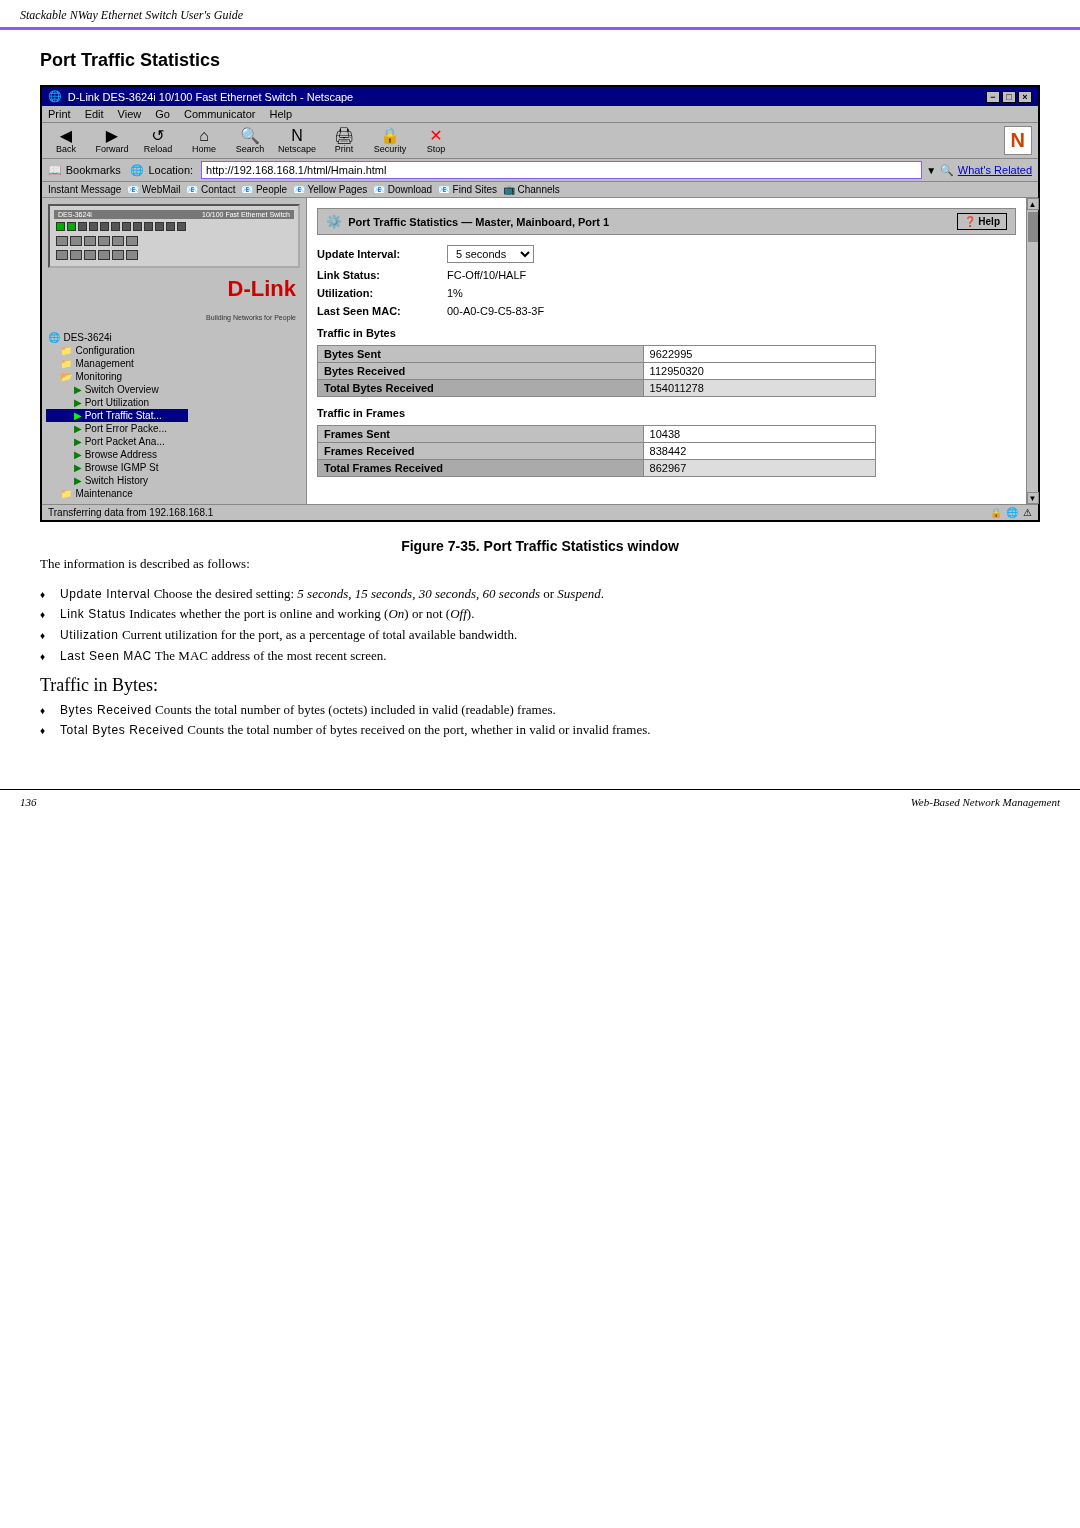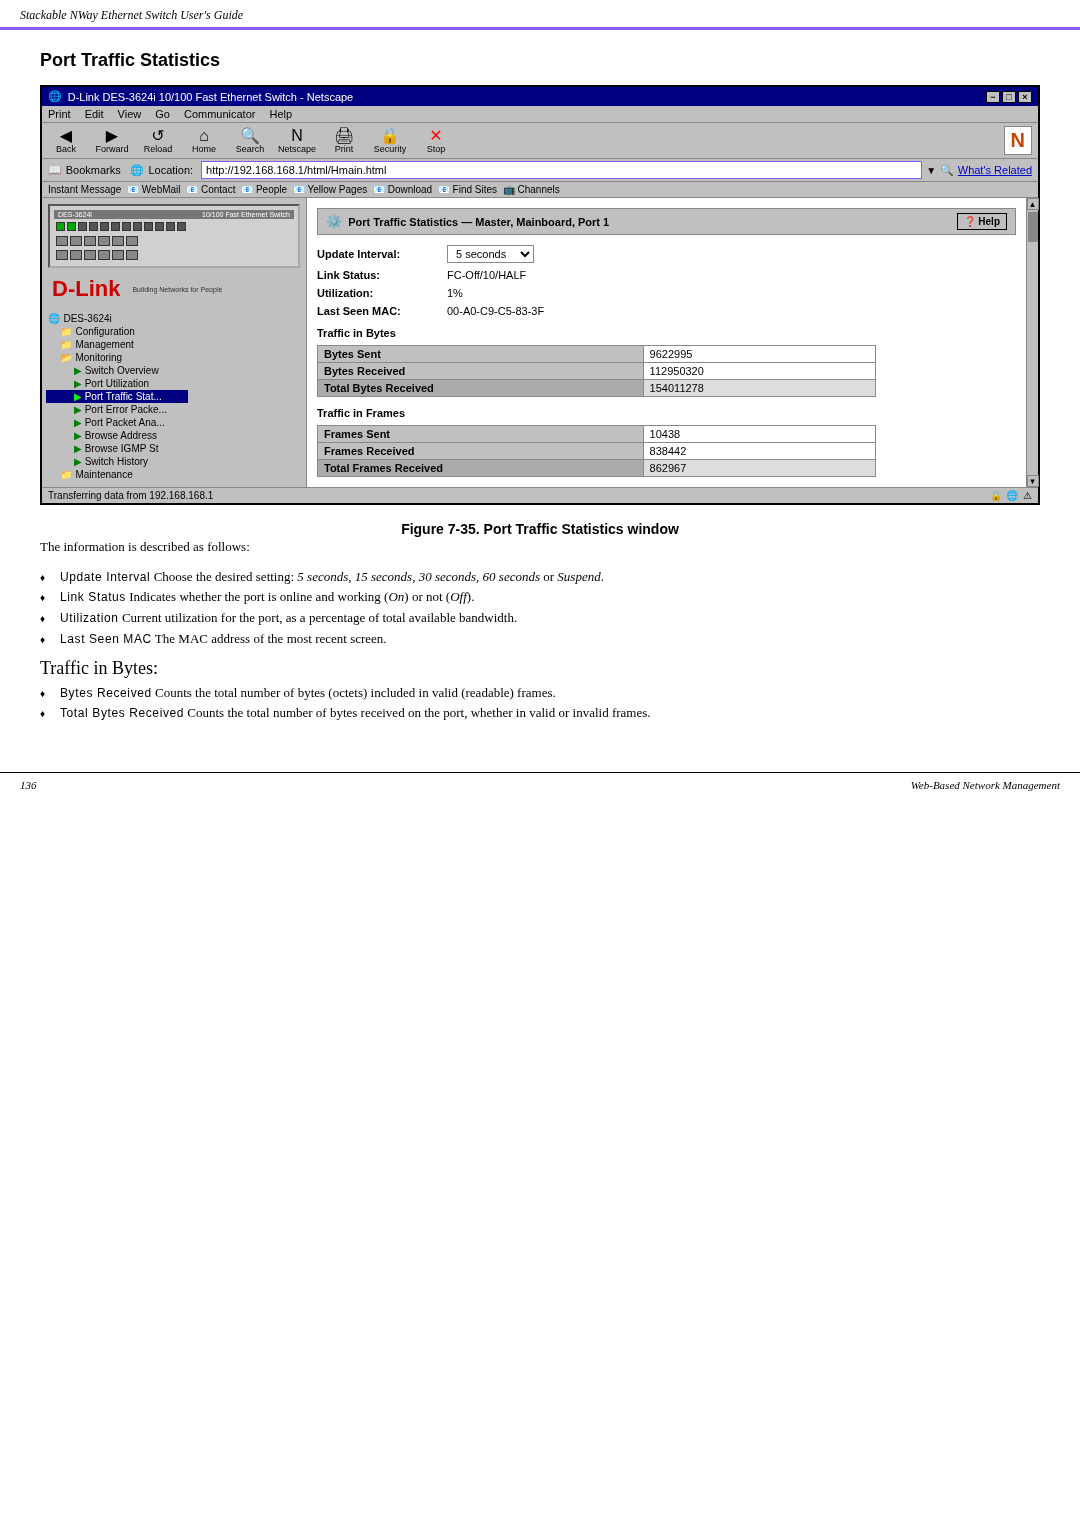--- a/index.html
+++ b/index.html
@@ -512,21 +512,21 @@
             <div style="display:flex;gap:2px;padding:2px;">
               <div style="width:12px;height:10px;background:#888;border:1px solid #333;"></div>
               <div style="width:12px;height:10px;background:#888;border:1px solid #333;"></div>
               <div style="width:12px;height:10px;background:#888;border:1px solid #333;"></div>
               <div style="width:12px;height:10px;background:#888;border:1px solid #333;"></div>
               <div style="width:12px;height:10px;background:#888;border:1px solid #333;"></div>
               <div style="width:12px;height:10px;background:#888;border:1px solid #333;"></div>
             </div>
           </div>
 
-          <div style="display:flex;align-items:center;gap:12px;margin-top:8px;padding:0 4px;">
+          <div style="display:flex;align-items:flex-end;gap:12px;margin-top:8px;padding:0 4px;flex-direction:column;">
             <div style="font-family:Arial;font-weight:bold;font-size:22px;color:#cc0000;">D-Link</div>
             <div style="font-size:7px;color:#333;">Building Networks for People</div>
           </div>
         </div>
 
         <div class="sidebar-nav">
           <div class="nav-item">
             <span class="nav-icon">🌐</span>
             <span>DES-3624i</span>
           </div>

